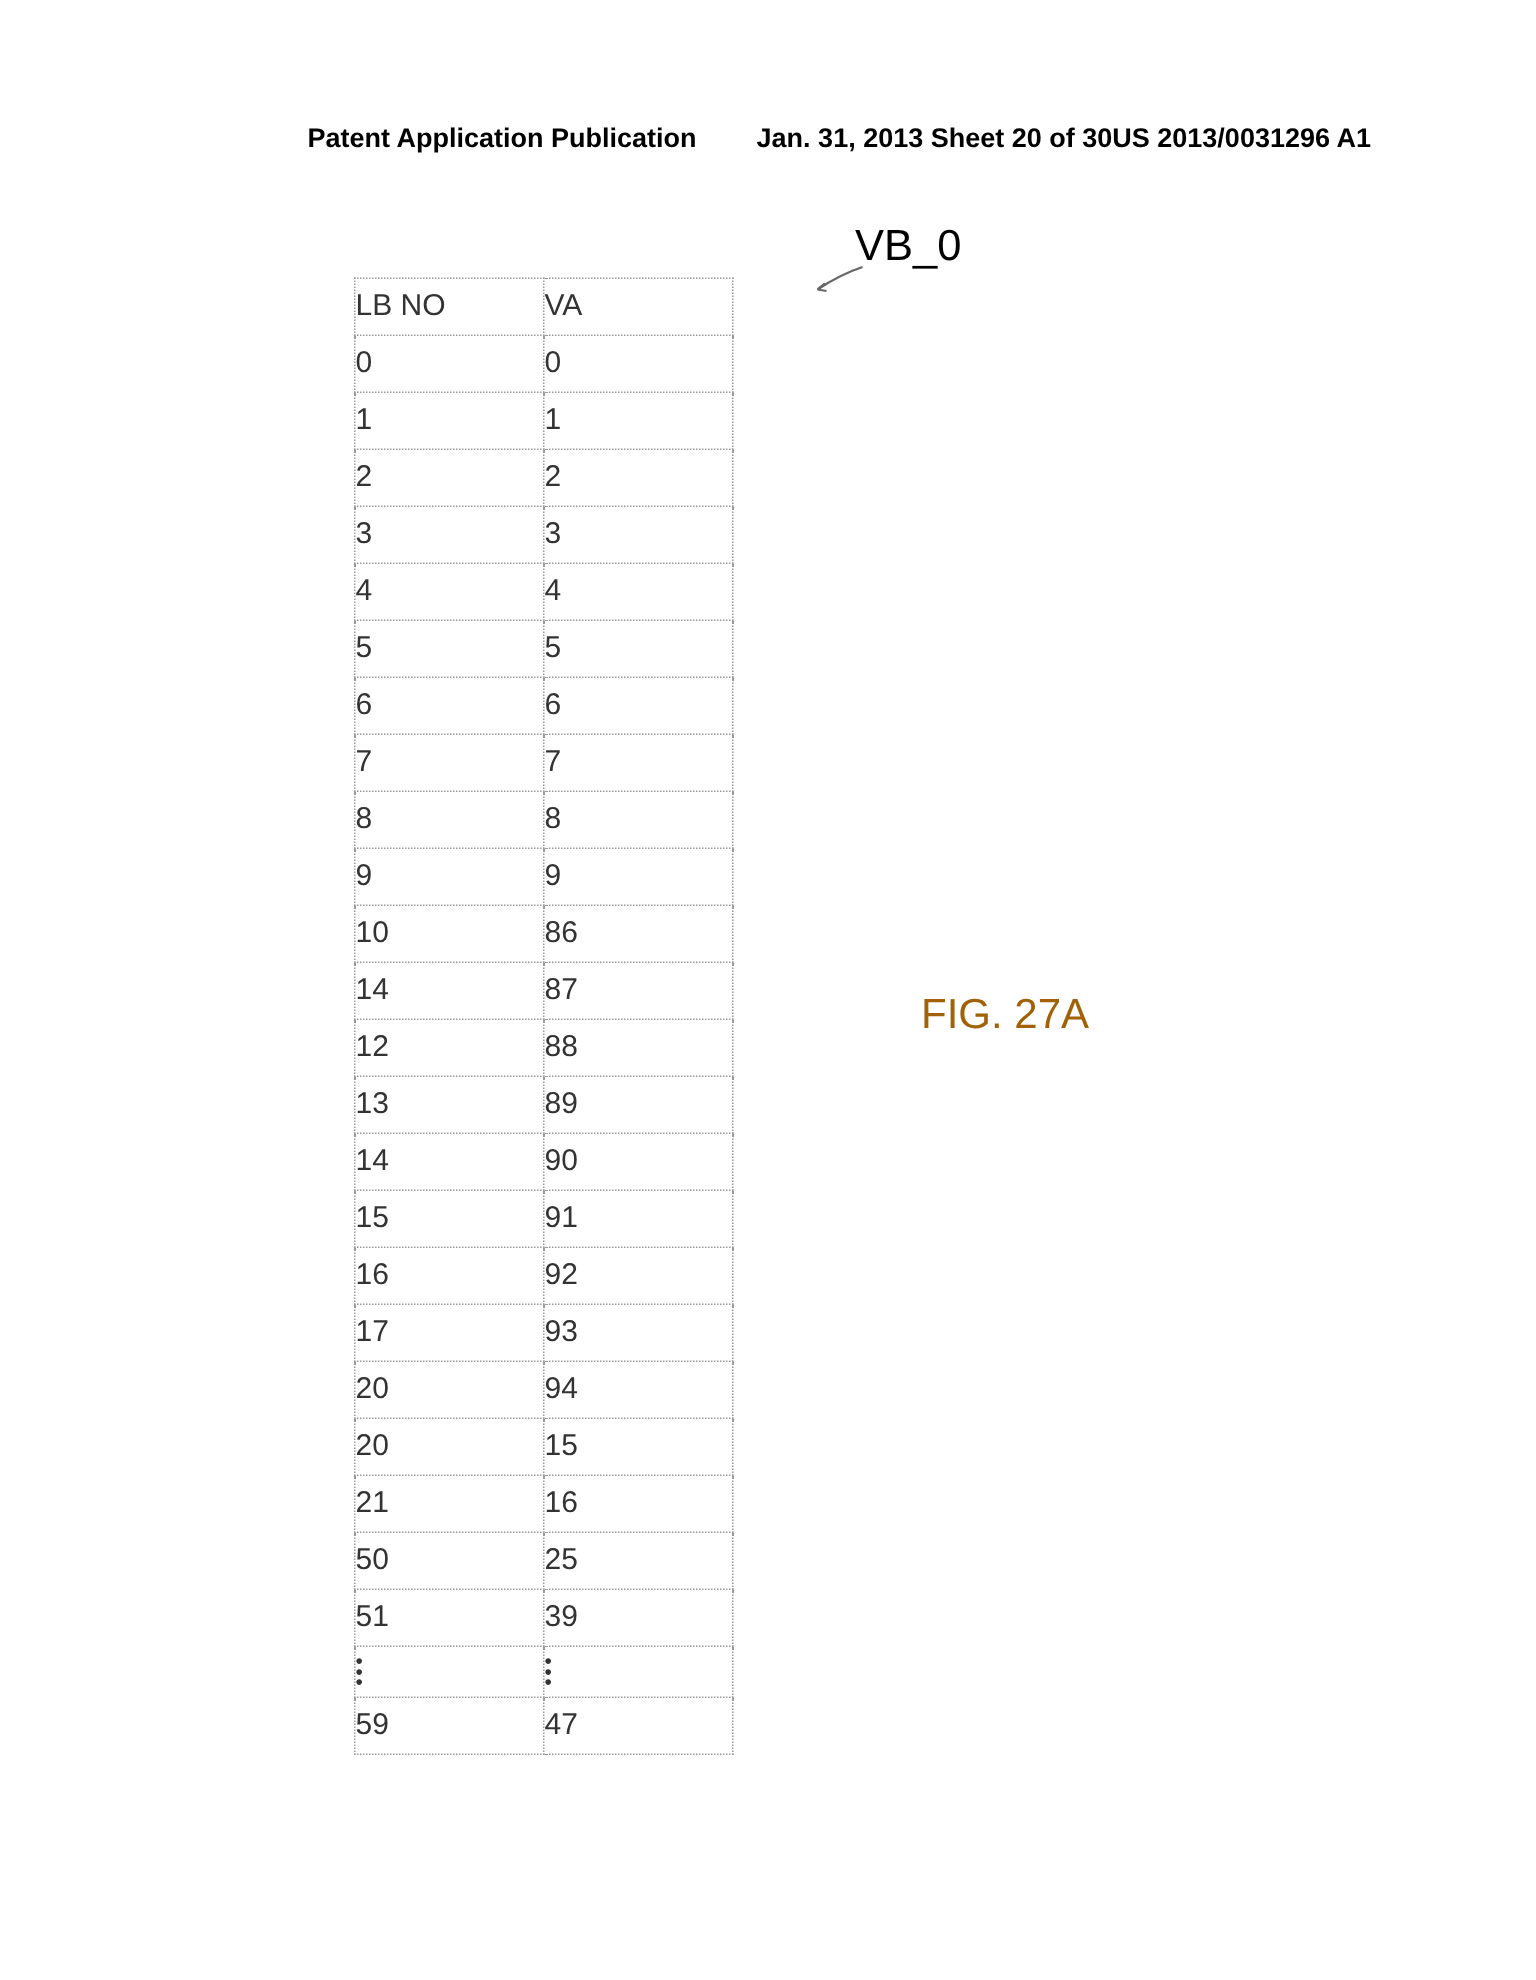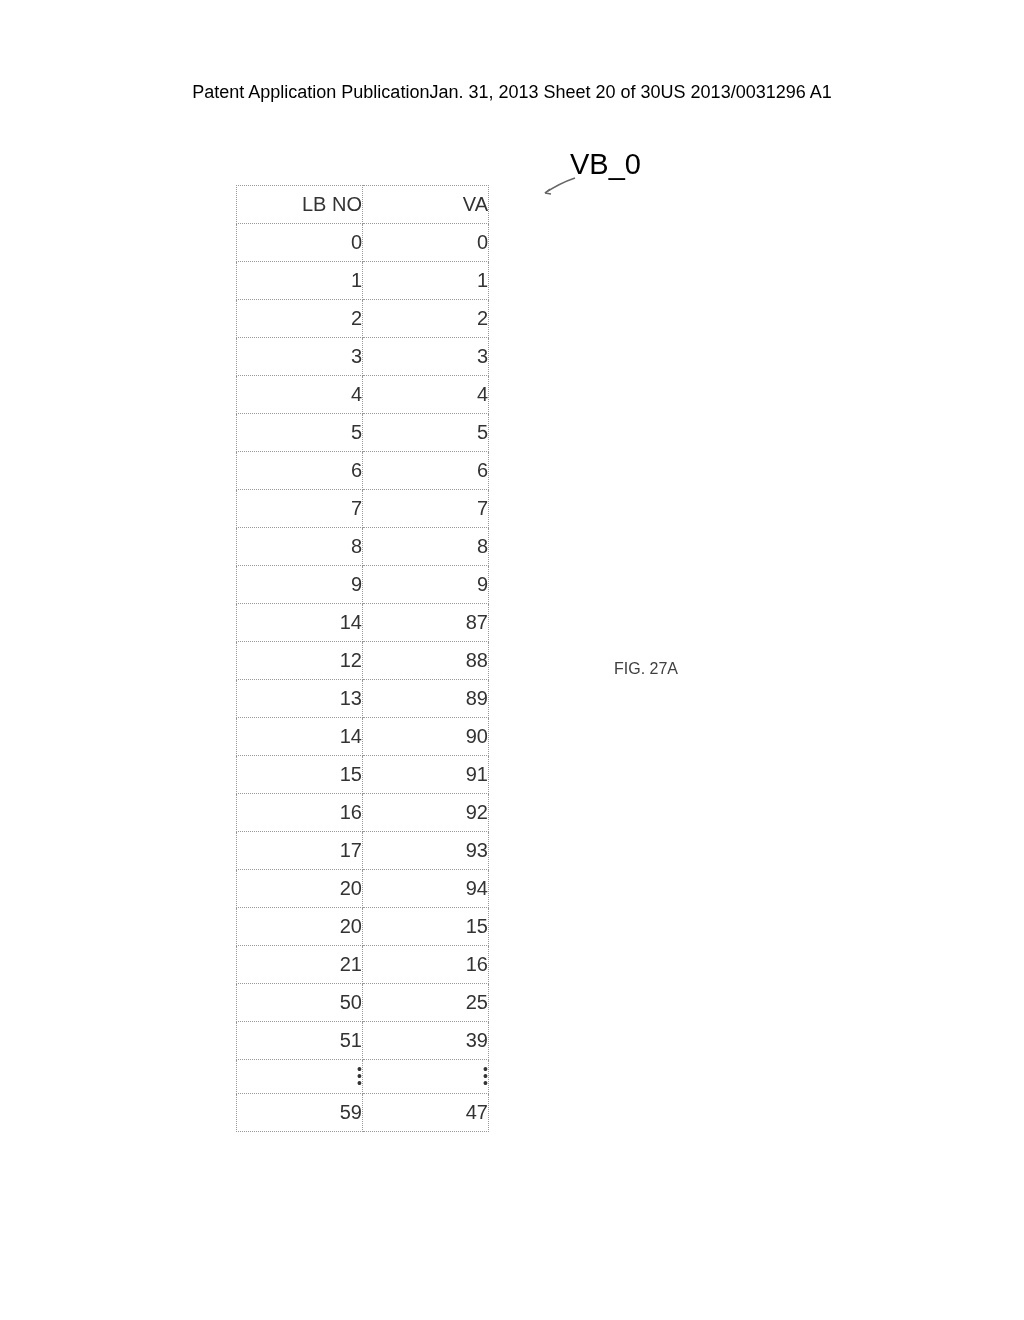--- a/index.html
+++ b/index.html
@@ -13,46 +13,47 @@
       background: #fff;
       font-family: Arial, Helvetica, sans-serif;
       position: relative;
     }
     .header {
       position: absolute;
       top: 82px;
       left: 0;
       right: 0;
       display: flex;
-      justify-content: center;
+      justify-content: flex-end;
       padding: 0 110px;
       font-size: 18px;
-      font-weight: normal;
+      font-weight: bold;
       color: #000;
     }
     .header-left {
       flex: 0 0 auto;
     }
     .header-center {
       flex: 0 0 auto;
+      margin-left: 40px;
     }
     .header-right {
       flex: 0 0 auto;
     }
     .table-container {
       position: absolute;
       top: 185px;
       left: 236px;
     }
     table {
       border-collapse: collapse;
     }
     td, th {
       border: 1px dotted #999;
-      text-align: right;
+      text-align: left;
       font-size: 20px;
       color: #333;
       font-weight: normal;
       padding: 7px 0;
     }
     th {
       font-weight: normal;
     }
     .col-lb {
       width: 126px;
@@ -76,22 +77,22 @@
       height: 20px;
     }
     .arrow svg {
       width: 100%;
       height: 100%;
     }
     .fig-label {
       position: absolute;
       top: 660px;
       left: 614px;
-      font-size: 16px;
-      color: #404040;
+      font-size: 28px;
+      color: #a16207;
     }
     .dots-cell {
       line-height: 0.5;
       font-size: 14px;
       padding: 6px 0;
     }
   </style>
 </head>
 <body>
 
@@ -153,20 +154,24 @@
         </tr>
         <tr>
           <td class="col-lb">8</td>
           <td class="col-va">8</td>
         </tr>
         <tr>
           <td class="col-lb">9</td>
           <td class="col-va">9</td>
         </tr>
         <tr>
+          <td class="col-lb">10</td>
+          <td class="col-va">86</td>
+        </tr>
+        <tr>
           <td class="col-lb">14</td>
           <td class="col-va">87</td>
         </tr>
         <tr>
           <td class="col-lb">12</td>
           <td class="col-va">88</td>
         </tr>
         <tr>
           <td class="col-lb">13</td>
           <td class="col-va">89</td>

